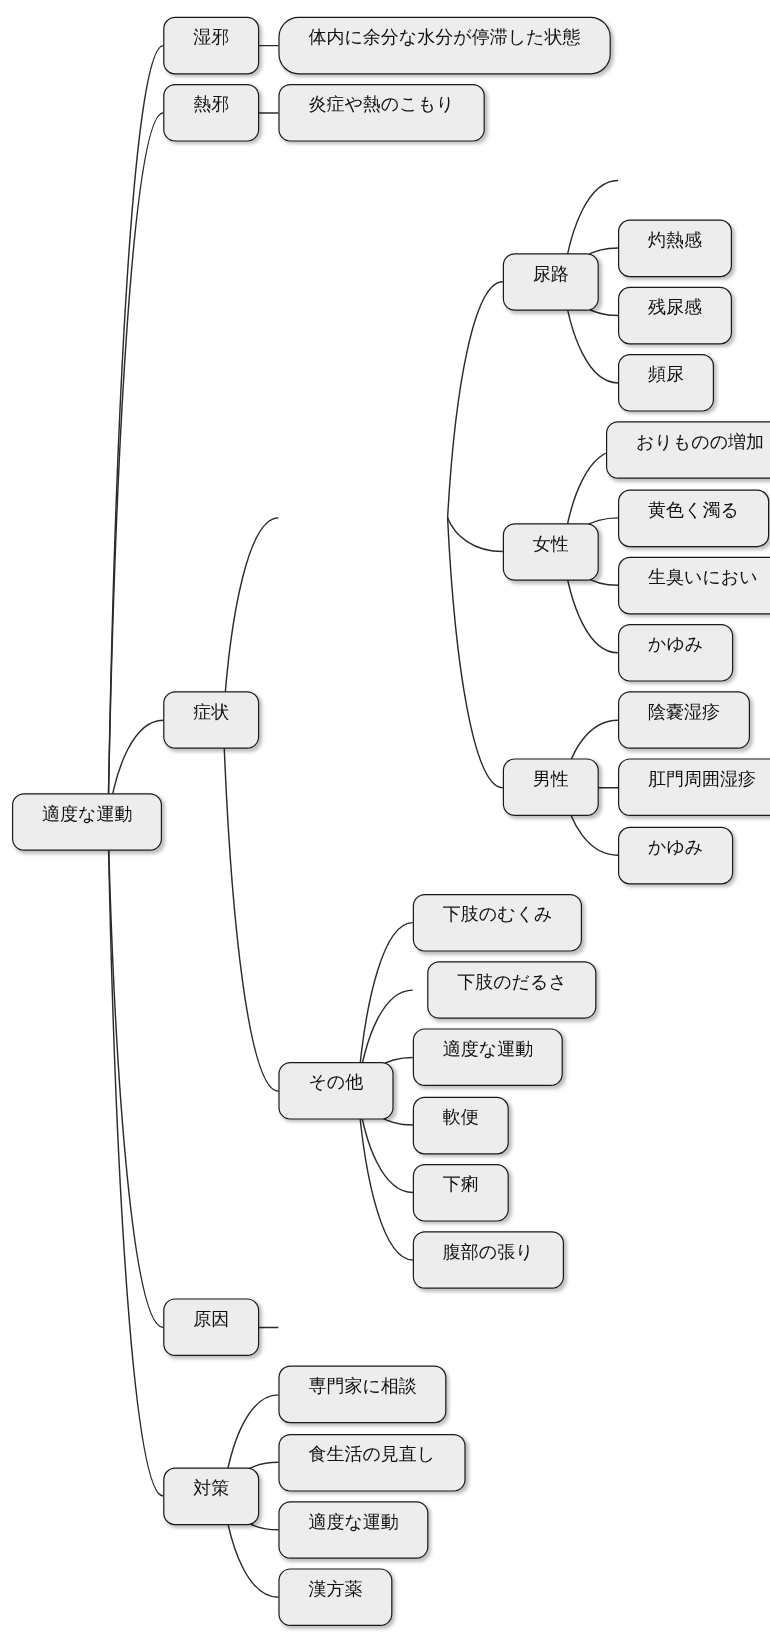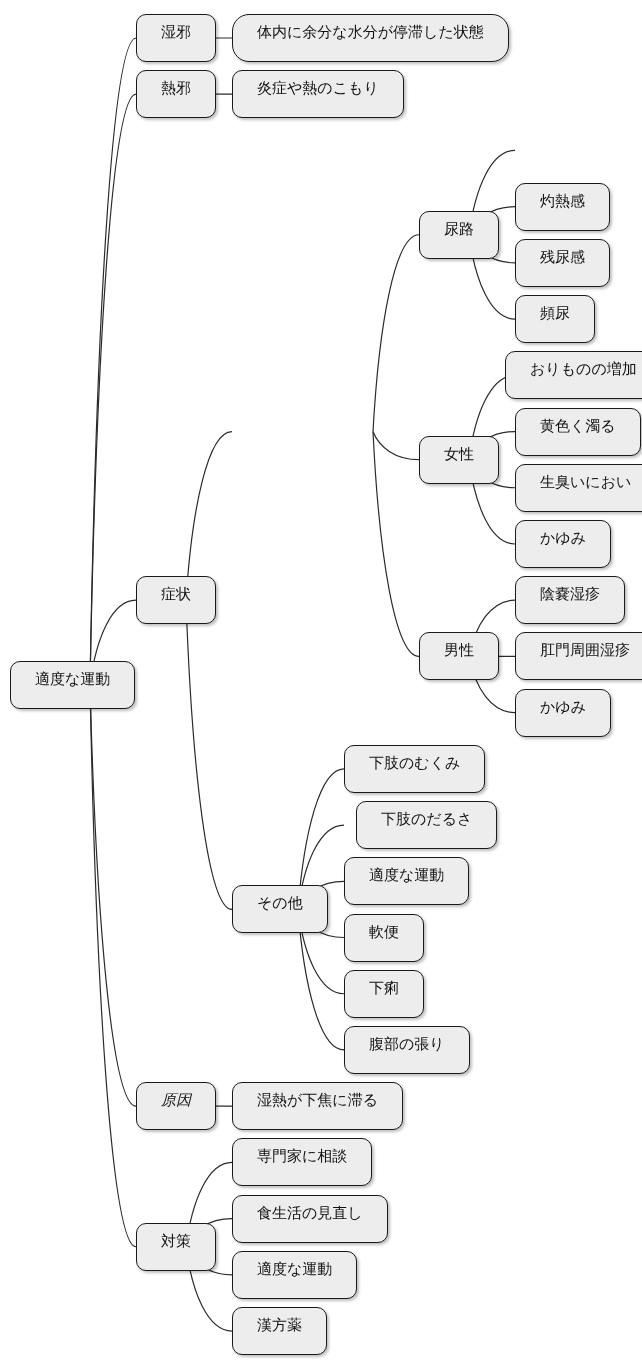--- a/index.html
+++ b/index.html
@@ -98,20 +98,19 @@
     <div class="node" style="left: 515px; top: 600.2px;">陰嚢湿疹</div>
     <div class="node" style="left: 515px; top: 656.42px;">肛門周囲湿疹</div>
     <div class="node" style="left: 515px; top: 712.64px;">かゆみ</div>
     <div class="node" style="left: 232px; top: 909.41px;">その他</div>
     <div class="node" style="left: 344px; top: 768.86px;">下肢のむくみ</div>
     <div class="node" style="left: 356px; top: 825.08px;">下肢のだるさ</div>
     <div class="node" style="left: 344px; top: 881.3px;">適度な運動</div>
     <div class="node" style="left: 344px; top: 937.52px;">軟便</div>
     <div class="node" style="left: 344px; top: 993.74px;">下痢</div>
     <div class="node" style="left: 344px; top: 1049.96px;">腹部の張り</div>
-    <div class="node" style="left: 136px; top: 1106.18px; font-style: italic;">原因</div>
-    <div class="node" style="left: 232px; top: 1106.18px;">湿熱が下焦に滞る</div>
+    <div class="node" style="left: 136px; top: 1106.18px;">原因</div>
     <div class="node" style="left: 136px; top: 1246.73px;">対策</div>
     <div class="node" style="left: 232px; top: 1162.4px;">専門家に相談</div>
     <div class="node" style="left: 232px; top: 1218.62px;">食生活の見直し</div>
     <div class="node" style="left: 232px; top: 1274.84px;">適度な運動</div>
     <div class="node" style="left: 232px; top: 1331.06px;">漢方薬</div>
   </div>
 
 </body></html>

